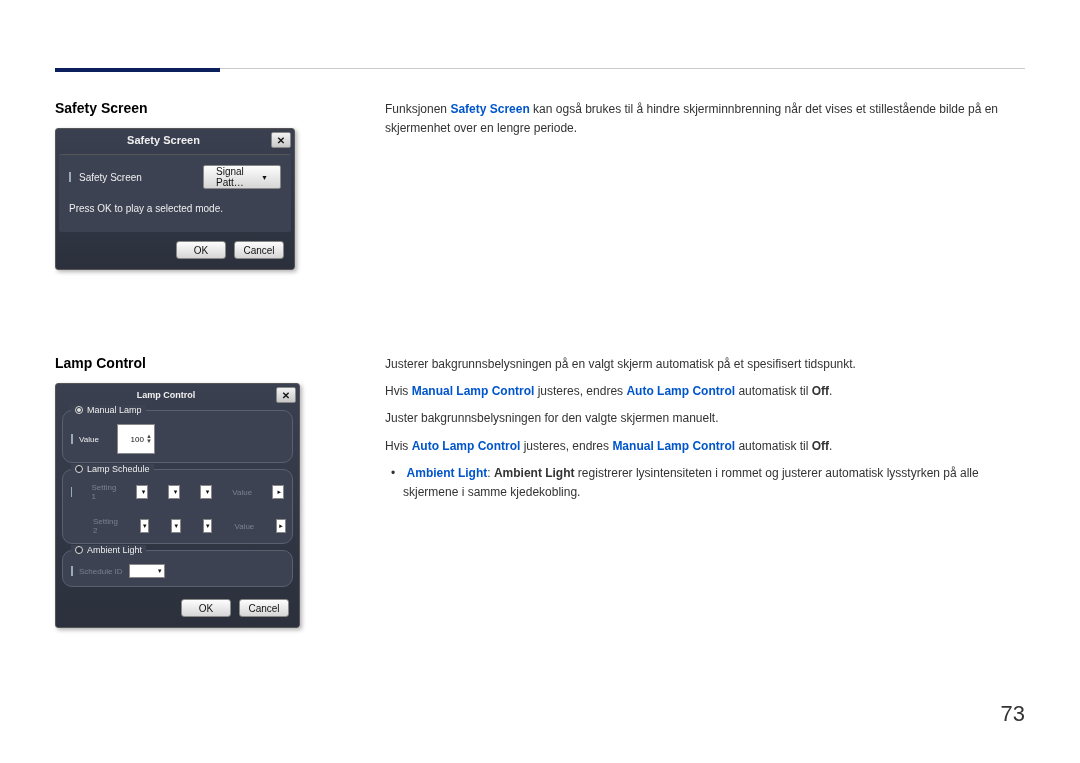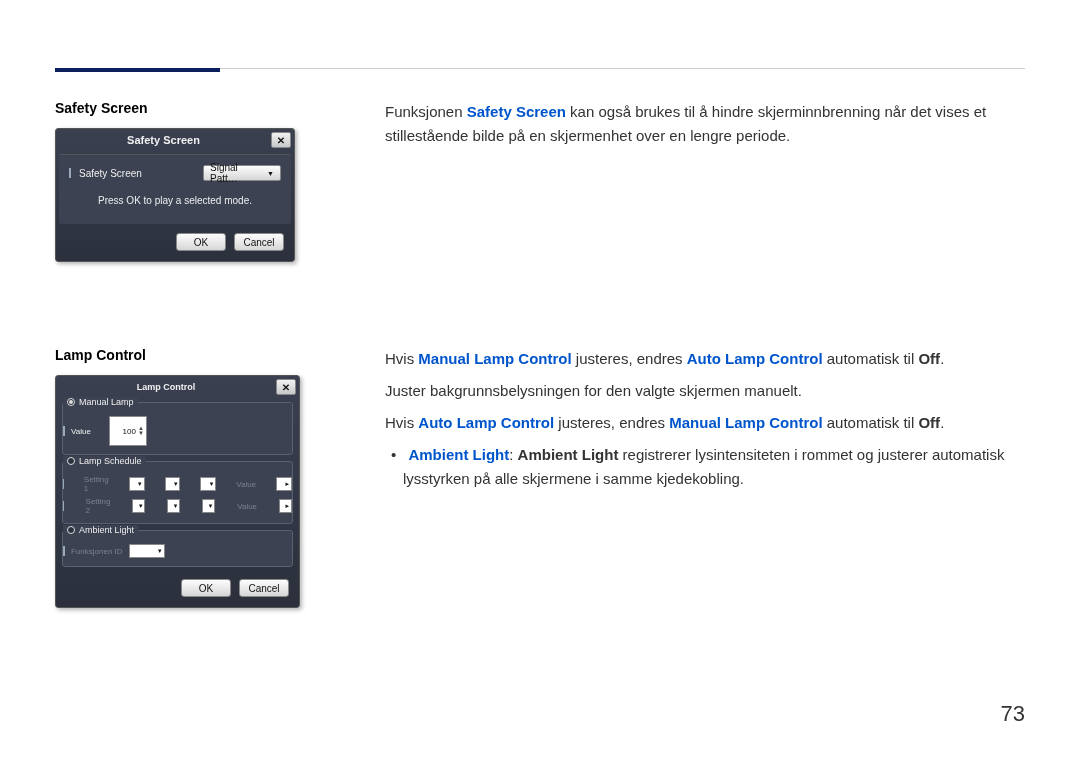--- a/index.html
+++ b/index.html
@@ -28,21 +28,21 @@
     background: #0a1f5c;
   }
   .page {
     position: absolute;
     left: 55px;
     right: 55px;
     top: 100px;
   }
   .row { display: flex; gap: 45px; margin-bottom: 85px; }
   .leftcol { width: 285px; flex-shrink: 0; }
-  .rightcol { flex: 1; font-size: 15px; line-height: 1.6; color: #333; }
+  .rightcol { flex: 1; font-size: 12px; line-height: 1.6; color: #333; }
   h2 { font-size: 14px; font-weight: bold; margin-bottom: 12px; color: #000; }
   .blue { color: #0055cc; font-weight: bold; }
   .bold { font-weight: bold; }
   .rightcol p { margin-bottom: 8px; }
   .bullet { padding-left: 18px; text-indent: -12px; }
   .bullet::before { content: "•"; padding-right: 8px; }
 
   
   .dialog {
     border: 1px solid #555;
@@ -91,46 +91,46 @@
     height: 18px;
     font-size: 10px;
     display: flex; align-items: center; justify-content: center;
   }
   .field-row { display: flex; align-items: center; gap: 8px; margin-bottom: 10px; }
   .bar { width: 2px; height: 10px; background: #9ab; }
   .combo {
     background: linear-gradient(#fdfdfd, #d6d6d6);
     border: 1px solid #888;
     border-radius: 2px;
-    height: 16px;
-    padding: 0 6px;
+    height: 24px;
+    padding: 0 12px;
     color: #111;
     display: flex; align-items: center; justify-content: space-between;
     gap: 4px;
   }
   .combo .arrow { font-size: 7px; }
   .spinner {
     background: #fff;
     border: 1px solid #888;
     height: 30px;
     width: 38px;
     display: flex; align-items: center; justify-content: flex-end;
     padding: 0 2px;
     color: #111;
     font-size: 8px;
   }
   .spinner .arrows { line-height: 5px; font-size: 6px; padding-left: 2px; color: #444; }
-  .hint { text-align: center; font-size: 10px; color: #eee; margin: 14px 0 8px; }
+  .hint { font-size: 10px; color: #eee; margin: 14px 0 8px; }
 
   
   .groupbox {
     border: 1px solid #5a6070;
-    border-radius: 3px;
+    border-radius: 10px;
     margin: 4px 6px 6px;
-    padding: 6px 0 8px;
+    padding: 6px 8px 8px;
     position: relative;
     background: #3c4252;
   }
   .group-label {
     position: relative;
     top: -12px;
     background: #3c4252;
     padding: 0 4px;
     font-size: 9px;
     display: inline-flex;
@@ -247,21 +247,21 @@
             <span class="tiny-combo">
                 <span></span>
                 <span>▾</span>
               </span>
             <span>Value</span>
             <span class="tiny-combo">
                 <span></span>
                 <span>▸</span>
               </span>
           </div>
-          <div class="val-row dim" style="margin-top:4px; gap:22px;">
+          <div class="val-row dim" style="margin-top:16px; gap:22px;">
             <span class="bar"></span>
             <span>Setting 2</span>
             <span class="tiny-combo">
                 <span></span>
                 <span>▾</span>
               </span>
             <span class="tiny-combo">
                 <span></span>
                 <span>▾</span>
               </span>
@@ -277,36 +277,37 @@
           </div>
         </div>
 
         <div class="groupbox">
           <span class="group-label">
             <span class="radio"></span>
             <span>Ambient Light</span>
           </span>
           <div class="val-row dim" style="margin-top:-4px;">
             <span class="bar"></span>
-            <span>Funksjonen ID</span>
+            <span>Schedule ID</span>
             <span class="tiny-combo" style="width:36px;">
                 <span></span>
                 <span>▾</span>
               </span>
           </div>
         </div>
 
         <div class="dlg-footer">
           <span class="btn">OK</span>
           <span class="btn">Cancel</span>
         </div>
       </div>
     </div>
 
     <div class="rightcol">
+      <p>Justerer bakgrunnsbelysningen på en valgt skjerm automatisk på et spesifisert tidspunkt.</p>
       <p>
         <span>Hvis </span><span class="blue">Manual Lamp Control</span><span> justeres, endres </span><span class="blue">Auto Lamp Control</span><span> automatisk til </span><span class="bold">Off</span>.
       </p>
       <p>Juster bakgrunnsbelysningen for den valgte skjermen manuelt.</p>
       <p>
         <span>Hvis </span><span class="blue">Auto Lamp Control</span><span> justeres, endres </span><span class="blue">Manual Lamp Control</span><span> automatisk til </span><span class="bold">Off</span>.
       </p>
       <p class="bullet">
         <span class="blue">Ambient Light</span><span>: </span><span class="bold">Ambient Light</span><span> registrerer lysintensiteten i rommet og justerer automatisk lysstyrken på alle skjermene i samme kjedekobling.</span>
       </p>

